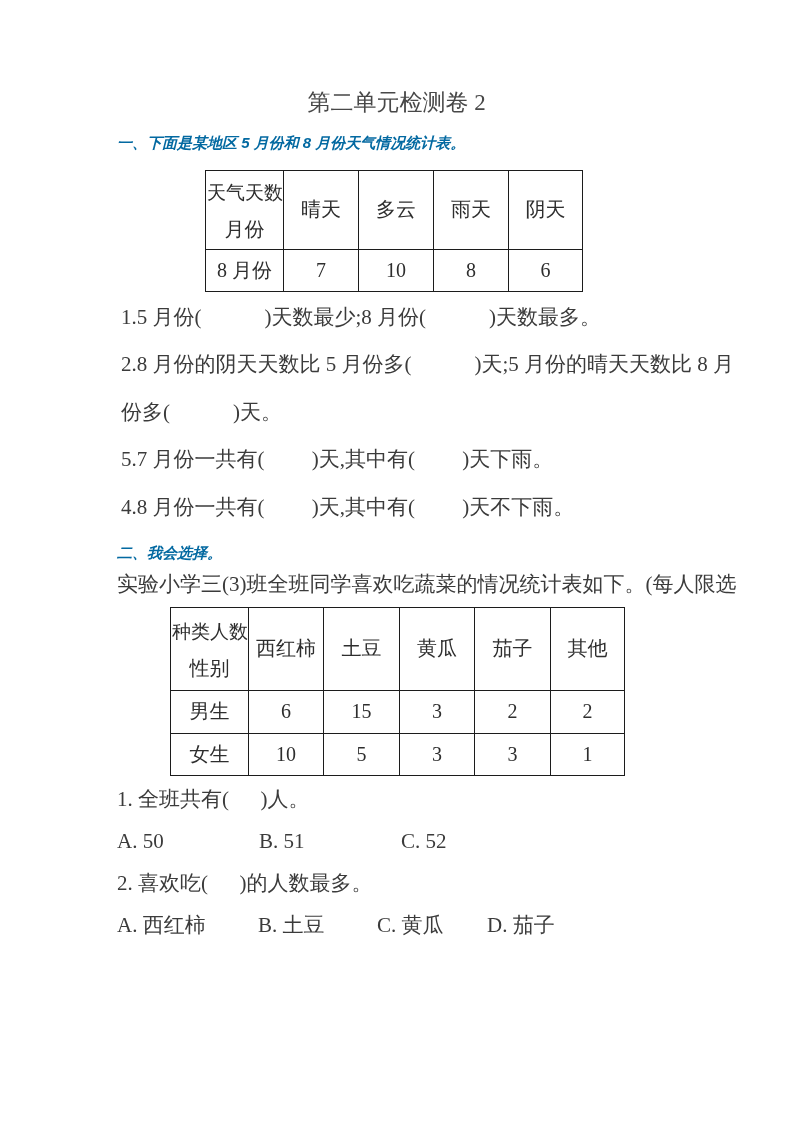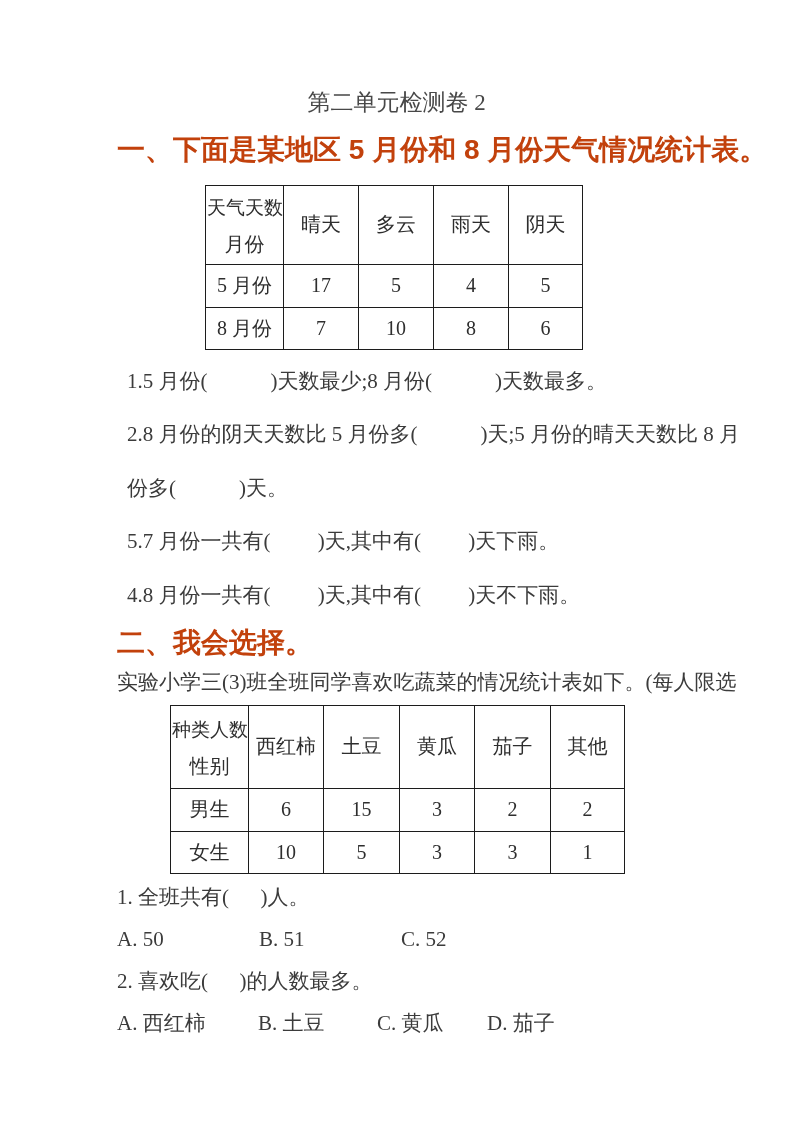--- a/index.html
+++ b/index.html
@@ -24,29 +24,30 @@
     margin: 90px 0 0 0;
     text-align: center;
     font-size: 23px;
     font-weight: normal;
     color: #484848;
     line-height: 1.15;
     font-family: "Liberation Serif", "DejaVu Serif", serif;
   }
   .sec-heading {
     margin: 18px 0 0 117px;
-    font-size: 28px;
+    font-size: 15px;
     font-weight: bold;
-    color: #c2410c;
+    color: #0369a1;
     line-height: 1.15;
     font-family: "Liberation Sans", "DejaVu Sans", sans-serif;
     white-space: pre-wrap;
+    font-style: italic;
   }
   .sec-heading.second {
-    margin-top: 4px;
+    margin-top: 15px;
   }
   table.stat {
     border-collapse: collapse;
     table-layout: fixed;
     color: #2e2e2e;
     font-family: "Liberation Serif", "DejaVu Serif", serif;
   }
   table.stat td {
     border: 1.5px solid #1c1c1c;
     text-align: center;
@@ -74,21 +75,21 @@
     text-align: center;
     font-size: 20px;
     padding-top: 12px;
     line-height: 1.2;
   }
   .q-block {
     margin: 2px 0 0 117px;
     font-size: 21px;
   }
   .q-block p {
-    margin: 10px;
+    margin: 4px;
     line-height: 43.5px;
     white-space: pre-wrap;
   }
   .intro-block {
     margin: 2px 0 0 117px;
     font-size: 21px;
   }
   .intro-block p {
     margin: 0;
     line-height: 43.5px;
@@ -133,27 +134,20 @@
     <tbody>
         <tr class="hrow">
       <td class="corner">
         <div class="corner-top">天气天数</div>
         <div class="corner-bottom">月份</div>
       </td>
       <td>晴天</td>
       <td>多云</td>
       <td>雨天</td>
       <td>阴天</td>
-    </tr>
-    <tr class="drow1">
-      <td>5 月份</td>
-      <td>17</td>
-      <td>5</td>
-      <td>4</td>
-      <td>5</td>
     </tr>
     <tr class="drow2">
       <td>8 月份</td>
       <td>7</td>
       <td>10</td>
       <td>8</td>
       <td>6</td>
     </tr>
   </tbody>
     </table>

